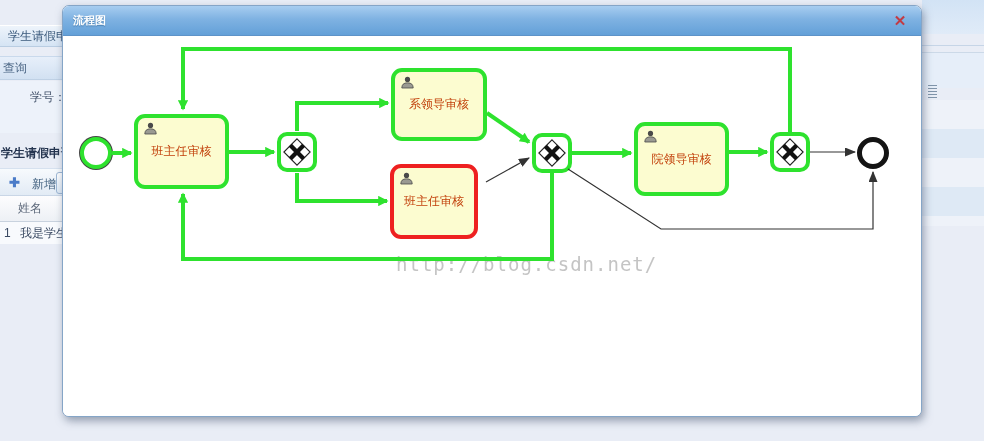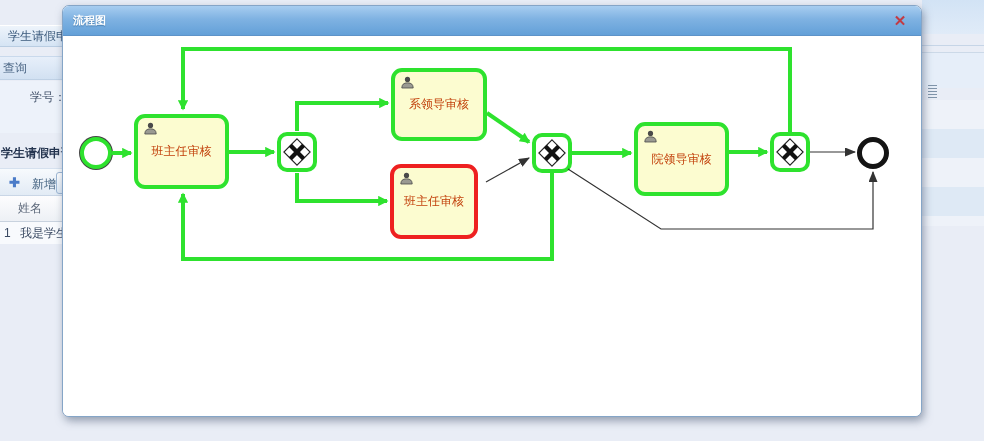--- a/index.html
+++ b/index.html
@@ -143,20 +143,21 @@
       </div>
       <div class="gw" style="left:707px;top:96px;">
         <svg width="30" height="30" viewBox="0 0 32 32">
             <path d="M16 2 L30 16 L16 30 L2 16 Z" fill="#fff" stroke="#222" stroke-width="1.2"></path>
             <path d="M10.5 10.5 L21.5 21.5 M21.5 10.5 L10.5 21.5" stroke="#111" stroke-width="4.6" stroke-linecap="square"></path>
           </svg>
       </div>
 
       <div class="end-ev"></div>
 
+      <div class="watermark">http://blog.csdn.net/</div>
 
       <svg class="edges" width="858" height="381">
         <defs>
           <marker id="ag" viewBox="0 0 10 10" refX="8.5" refY="5" markerWidth="3" markerHeight="2.6" orient="auto">
               <path d="M0,0 L10,5 L0,10 Z" fill="#2ee22e"></path>
             </marker>
           <marker id="ab" viewBox="0 0 11 9" refX="10" refY="4.5" markerWidth="11" markerHeight="9" markerUnits="userSpaceOnUse" orient="auto">
               <path d="M0,0 L11,4.5 L0,9 Z" fill="#333"></path>
             </marker>
         </defs>

